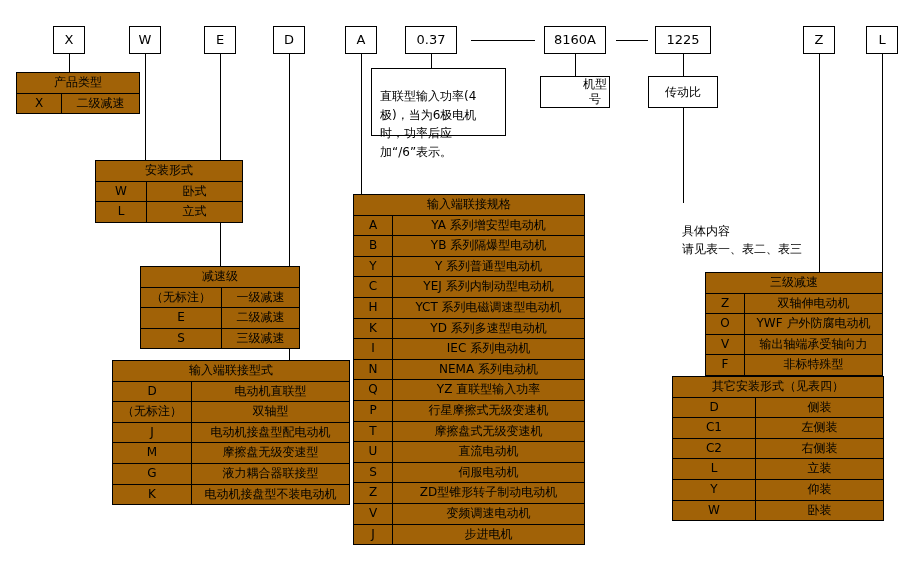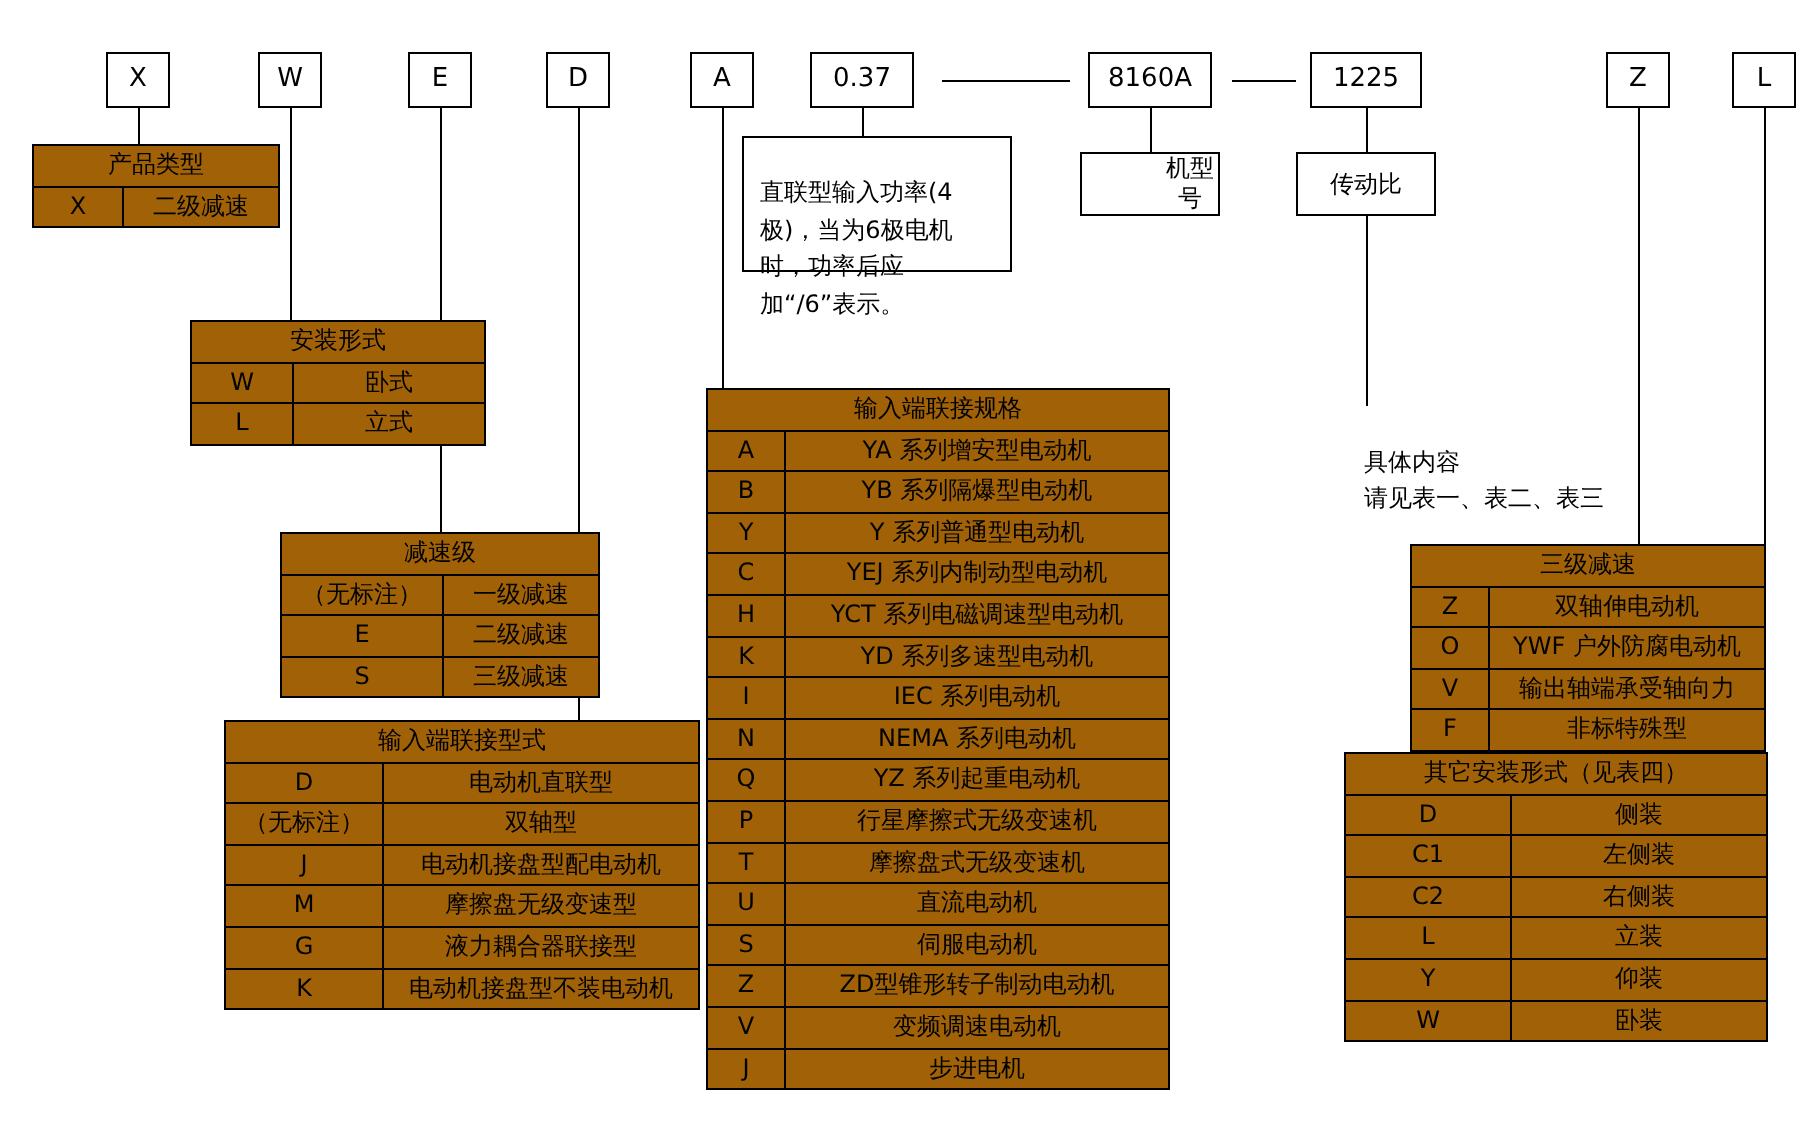--- a/index.html
+++ b/index.html
@@ -247,21 +247,21 @@
     <tr>
           <td>I</td>
           <td>IEC 系列电动机</td>
         </tr>
     <tr>
           <td>N</td>
           <td>NEMA  系列电动机</td>
         </tr>
     <tr>
           <td>Q</td>
-          <td>YZ 系列起重电动机</td>
+          <td>YZ 直联型输入功率</td>
         </tr>
     <tr>
           <td>P</td>
           <td>行星摩擦式无级变速机</td>
         </tr>
     <tr>
           <td>T</td>
           <td>摩擦盘式无级变速机</td>
         </tr>
     <tr>

